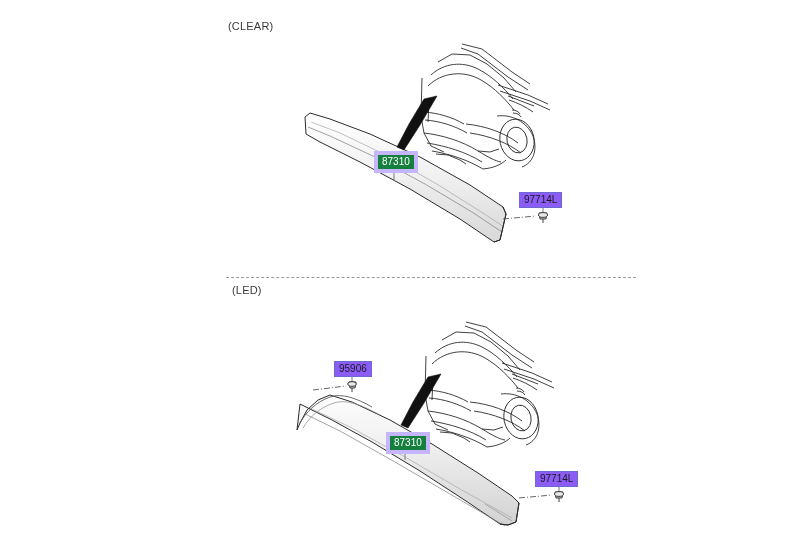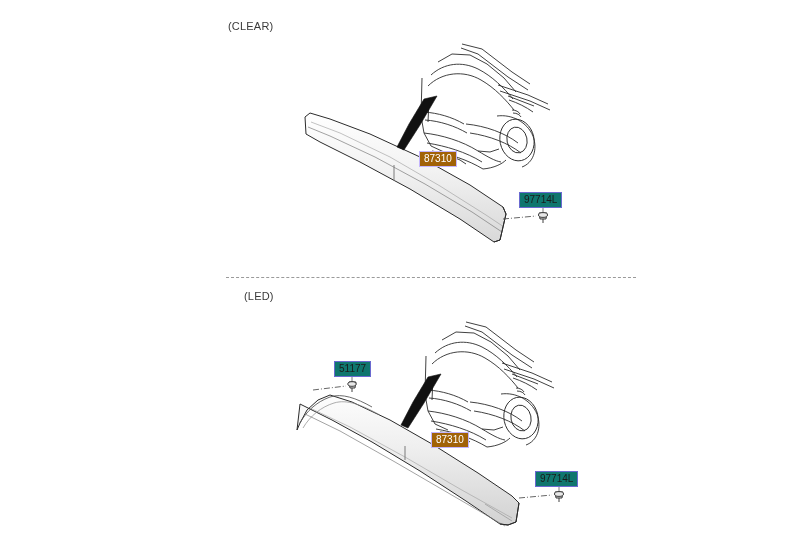--- a/index.html
+++ b/index.html
@@ -22,48 +22,47 @@
   }
   .section-title {
     position: absolute;
     font-size: 11px;
     color: #3a3a3a;
     letter-spacing: 0.2px;
     white-space: nowrap;
     font-family: "Liberation Sans", sans-serif;
   }
   #title-clear { left: 228px; top: 20px; }
-  #title-led   { left: 244px; top: 284px; margin-top: 6px; }
+  #title-led   { left: 232px; top: 284px; }
 
   .divider {
     position: absolute;
     left: 226px;
     top: 277px;
     width: 410px;
     height: 0;
     border-top: 1px dashed #9a9a9a;
   }
 
   .callout {
     position: absolute;
     font-size: 10px;
     line-height: 12px;
     padding: 1px 4px 1px 4px;
     white-space: nowrap;
     font-family: "Liberation Sans", sans-serif;
     box-sizing: border-box;
   }
   .callout.hl {
-    background: #a16207;
+    background: #15803d;
     color: #ffffff;
-    border: 1px solid #c4b5fd;
-    margin-left: 45px;
+    border: 4px solid #c4b5fd;
   }
   .callout.plain {
-    background: #0f766e;
+    background: #8b5cf6;
     color: #1a1a1a;
     border: 1px solid #6a6ad0;
   }
 
   #lbl-87310-clear { left: 374px; top: 151px; }
   #lbl-97714L-clear { left: 519px; top: 192px; }
   #lbl-87126-led   { left: 334px; top: 361px; }
   #lbl-87310-led   { left: 386px; top: 432px; }
   #lbl-97714L-led  { left: 535px; top: 471px; }
 </style>
@@ -227,17 +226,17 @@
 <div class="section-title" id="title-clear">(CLEAR)</div>
 
 <div class="divider"></div>
 
 <div class="section-title" id="title-led">(LED)</div>
 
 <div class="callout hl" id="lbl-87310-clear">87310</div>
 
 <div class="callout plain" id="lbl-97714L-clear">97714L</div>
 
-<div class="callout plain" id="lbl-87126-led">51177</div>
+<div class="callout plain" id="lbl-87126-led">95906</div>
 
 <div class="callout hl" id="lbl-87310-led">87310</div>
 
 <div class="callout plain" id="lbl-97714L-led">97714L</div>
 
 </body></html>

